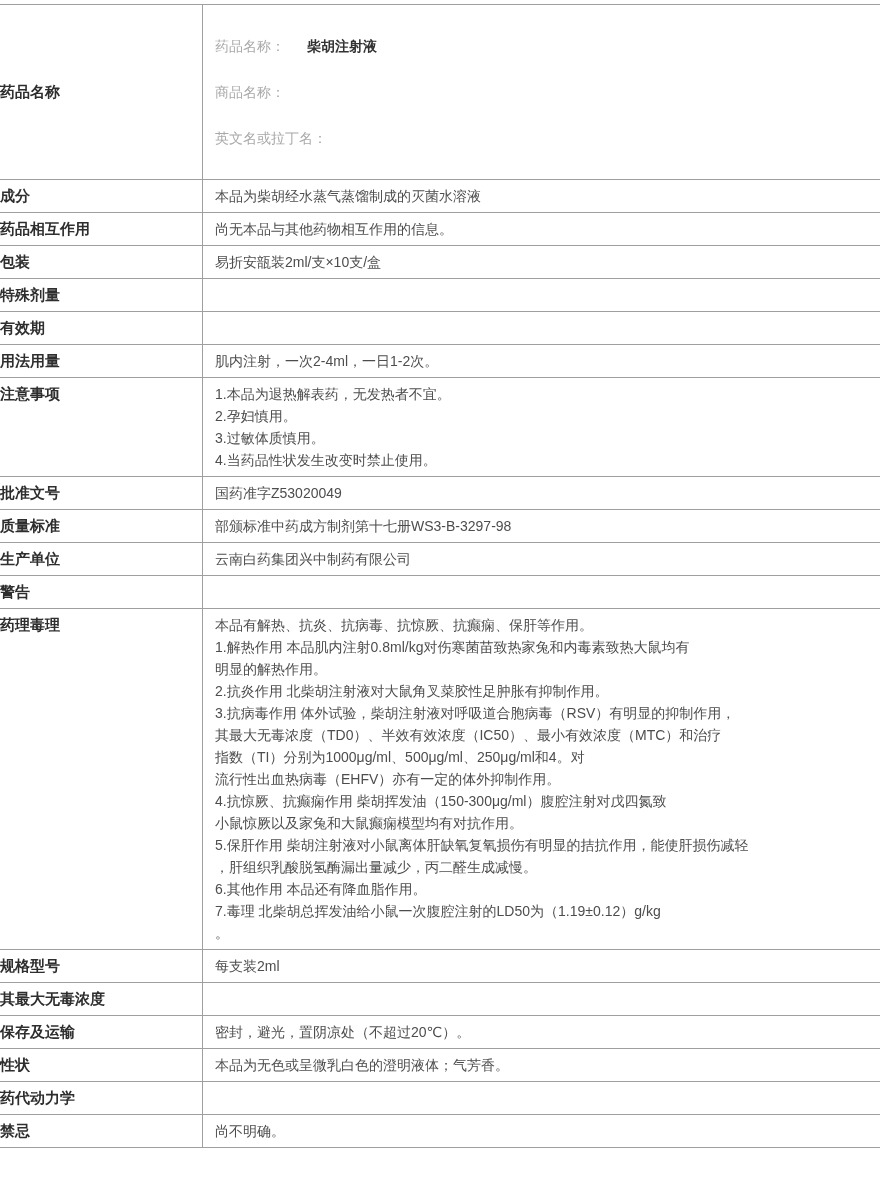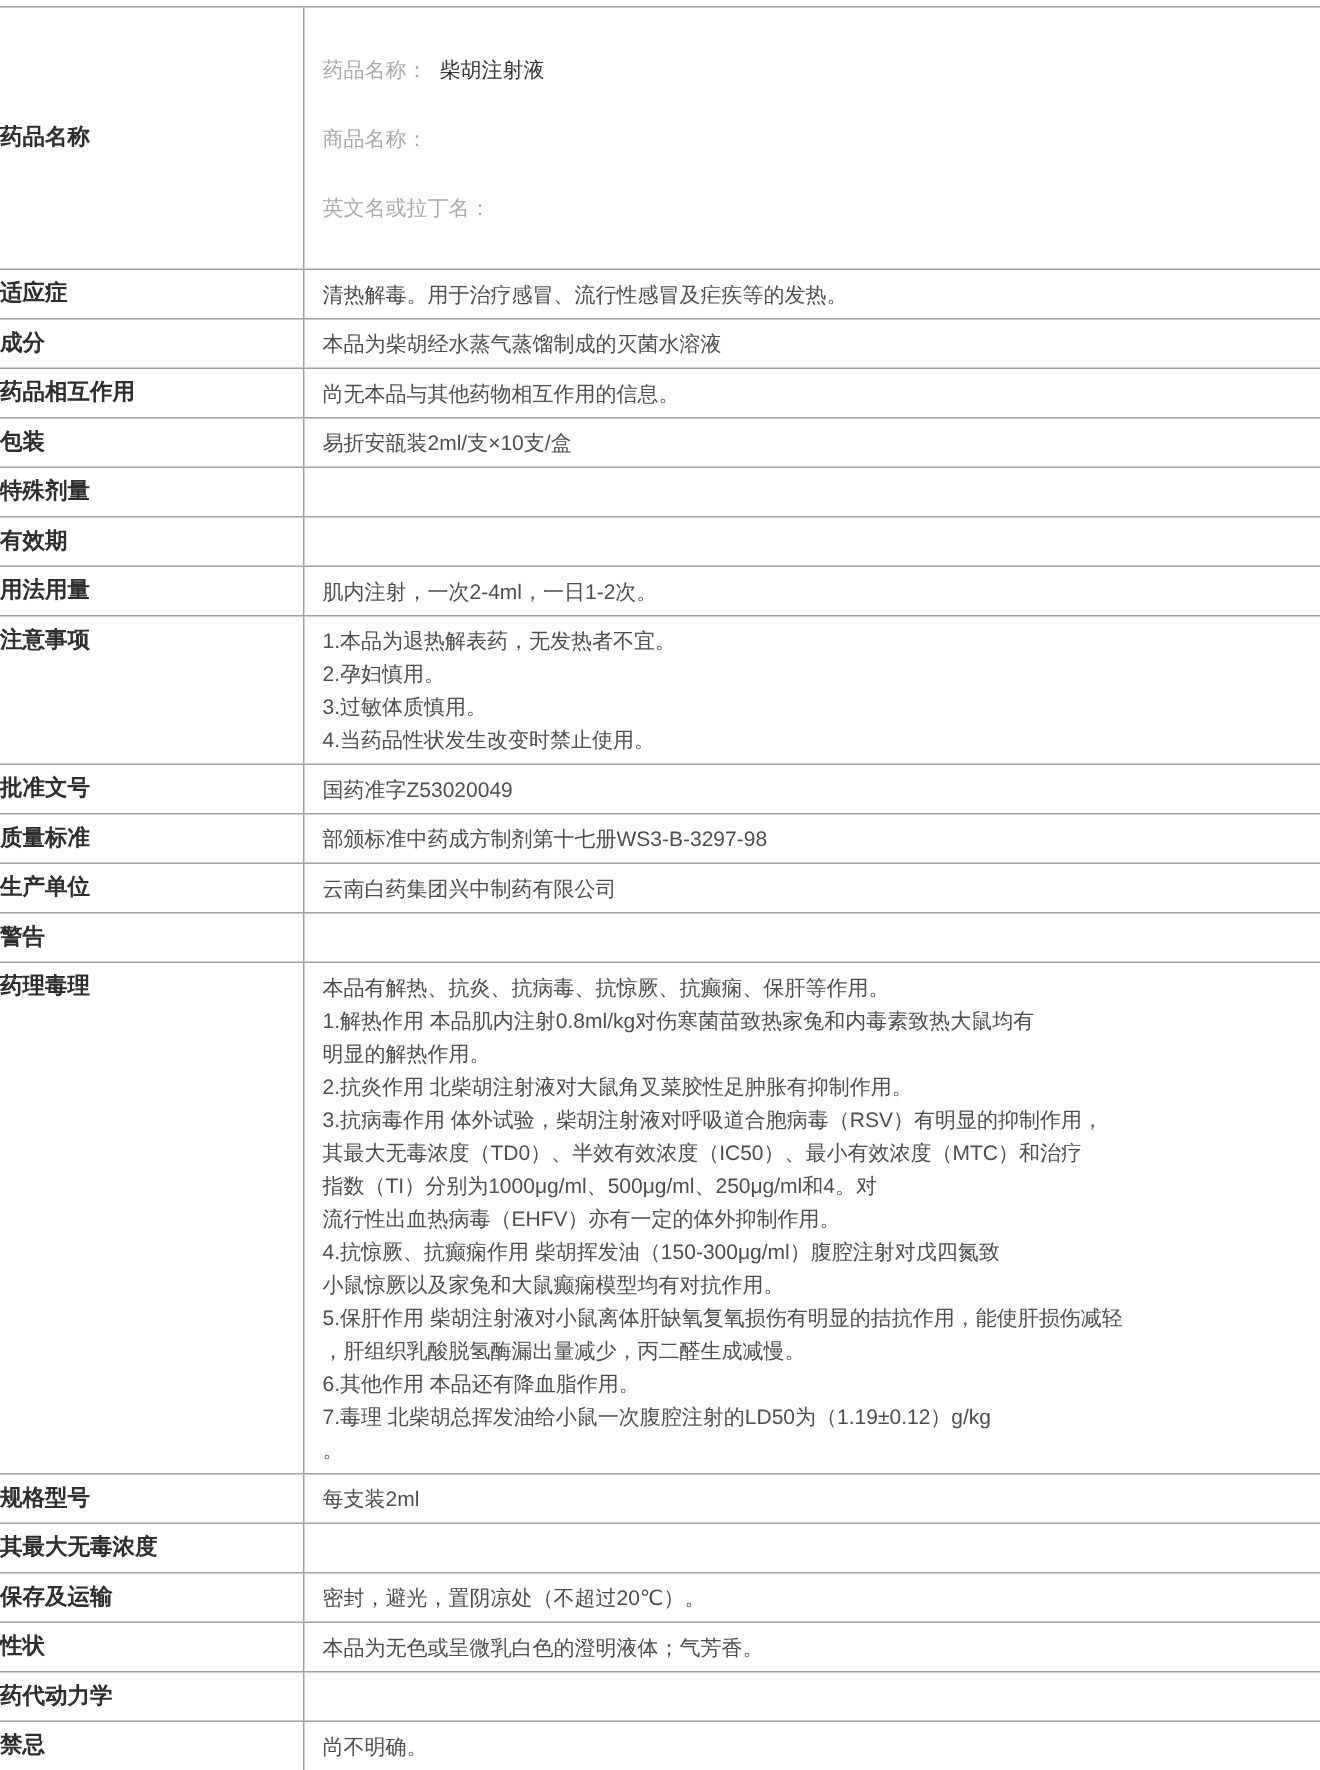--- a/index.html
+++ b/index.html
@@ -45,44 +45,38 @@
     padding:5px 14px 5px 12px;
     font-size:14px;
     color:var(--content);
     line-height:22px;
     white-space:pre-line;
     min-height:22px;
   }
   .row-name .cell.content{padding-top:7px;padding-bottom:7px;}
   .name-line{line-height:24px;}
   .muted{color:var(--muted);}
-  .name-value{color:#333333;font-weight:normal;margin-left:8px;}
+  .name-value{color:#333333;font-weight:bold;margin-left:22px;}
 </style>
 </head>
 <body>
 
 <div class="drug-table">
 
   <div class="row row-name">
     <div class="cell label">
       <span>药品名称</span>
     </div>
     <div class="cell content">
       <div class="name-line"><span class="muted">药品名称：</span><span class="name-value">柴胡注射液</span></div>
       <div class="name-line muted">商品名称：</div>
       <div class="name-line muted">英文名或拉丁名：</div>
     </div>
   </div>
 
-  <div class="row">
-    <div class="cell label">
-        <span>适应症</span>
-      </div>
-    <div class="cell content">清热解毒。用于治疗感冒、流行性感冒及疟疾等的发热。</div>
-  </div>
 
   <div class="row">
     <div class="cell label">
         <span>成分</span>
       </div>
     <div class="cell content">本品为柴胡经水蒸气蒸馏制成的灭菌水溶液</div>
   </div>
 
   <div class="row">
     <div class="cell label">

